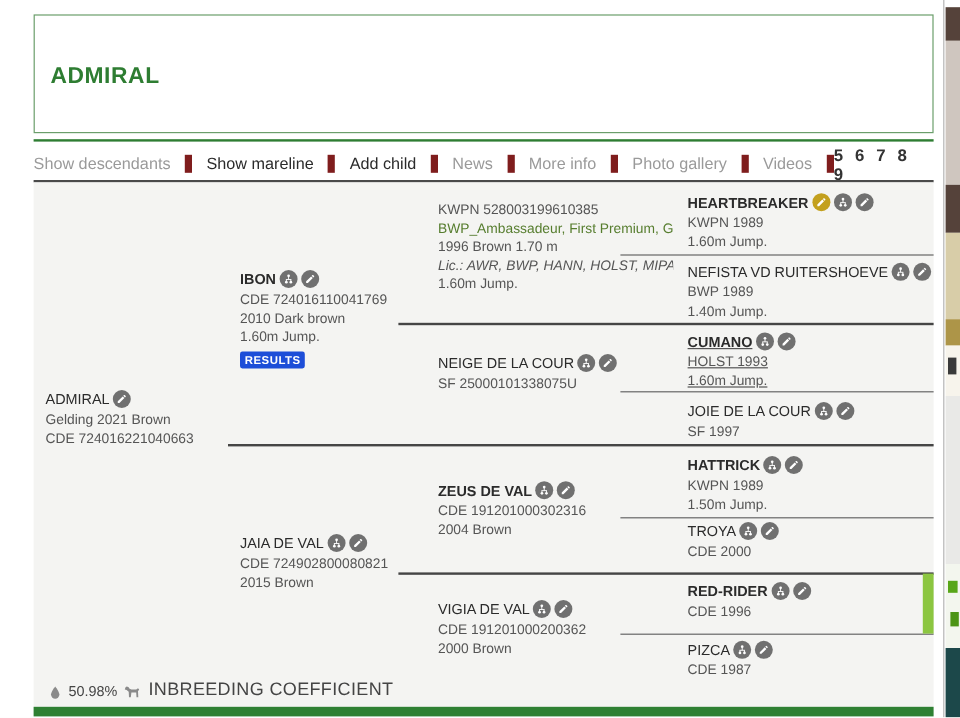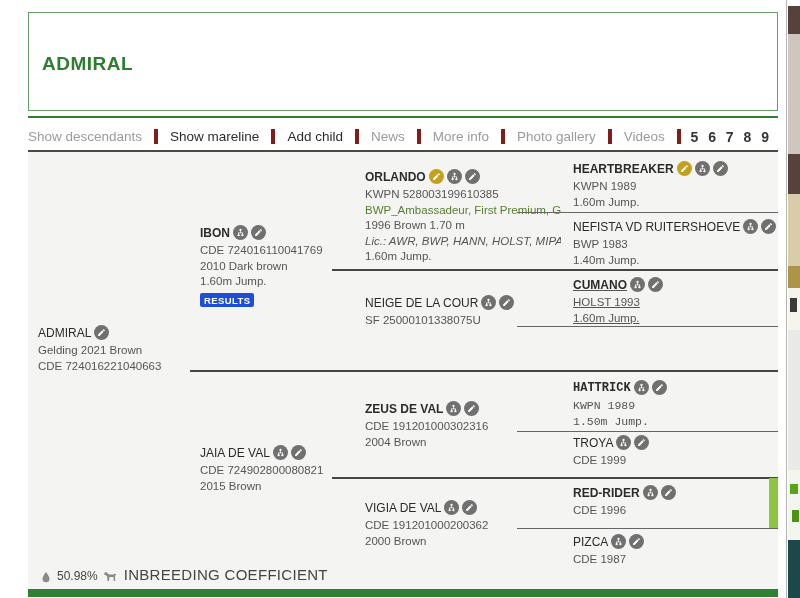--- a/index.html
+++ b/index.html
@@ -6,21 +6,21 @@
   body{font-family:"Liberation Sans",sans-serif;}
   .stage{position:relative;width:800px;height:598px;overflow:hidden;background:#fff;}
 
   
   .hbox{position:absolute;left:28px;top:12px;width:748px;height:97px;border:1px solid #6b9e6b;background:#fff;}
   .htitle{position:absolute;left:13px;top:40px;font-size:19px;font-weight:bold;color:#2e7d32;letter-spacing:.5px;}
   .hline{position:absolute;left:28px;top:116px;width:750px;height:2px;background:#2e7d32;}
 
   
   .menu{position:absolute;left:28px;top:124px;width:750px;height:25px;display:flex;align-items:center;}
-  .mi{padding:0 12px;border-right:4px solid #7f1d1d;font-size:13.5px;line-height:15px;cursor:pointer;white-space:nowrap;}
+  .mi{padding:0 12px;border-right:6px solid #7f1d1d;font-size:13.5px;line-height:15px;cursor:pointer;white-space:nowrap;}
   .mi:first-child{padding-left:0;}
   .mi.off{color:#9a9a9a;}
   .mi.on{color:#2b2b2b;}
   .pag{margin-left:auto;font-size:14px;color:#333;letter-spacing:3px;font-weight:700;padding-right:6px;cursor:pointer;}
   .menuline{position:absolute;left:28px;top:150px;width:750px;height:2px;background:#4a4a4a;}
 
   
   .ped{position:absolute;left:28px;top:152px;width:750px;height:437px;background:#f4f4f2;}
   .pline{position:absolute;height:1px;background:#666;}
   .pline.thick{height:2px;background:#454545;}
@@ -163,38 +163,20 @@
             <svg>
               <use href="#i-pen"></use>
             </svg>
           </span>
       </div>
       <div class="line">CDE 724902800080821</div>
       <div class="line">2015 Brown</div>
     </div>
 
     <div class="cell b clip" style="left:337px;top:16px;">
-      <div class="trow">
-        <span class="tname">ORLANDO</span>
-        <span class="ic gold">
-            <svg>
-              <use href="#i-pen"></use>
-            </svg>
-          </span>
-        <span class="ic">
-            <svg>
-              <use href="#i-tree"></use>
-            </svg>
-          </span>
-        <span class="ic">
-            <svg>
-              <use href="#i-pen"></use>
-            </svg>
-          </span>
-      </div>
       <div class="line">KWPN 528003199610385</div>
       <div class="line green">BWP_Ambassadeur, First Premium, G-label</div>
       <div class="line">1996 Brown 1.70 m</div>
       <div class="line it">Lic.: AWR, BWP, HANN, HOLST, MIPAAF, OS, RH…</div>
       <div class="line">1.60m Jump.</div>
     </div>
 
     <div class="cell" style="left:337px;top:142px;">
       <div class="trow">
         <span class="tname">NEIGE DE LA COUR</span>
@@ -278,21 +260,21 @@
             <svg>
               <use href="#i-tree"></use>
             </svg>
           </span>
         <span class="ic">
             <svg>
               <use href="#i-pen"></use>
             </svg>
           </span>
       </div>
-      <div class="line">BWP 1983</div>
+      <div class="line">BWP 1989</div>
       <div class="line">1.40m Jump.</div>
     </div>
 
     <div class="cell b" style="left:545px;top:124px;text-decoration:underline;">
       <div class="trow">
         <span class="tname">CUMANO</span>
         <span class="ic">
             <svg>
               <use href="#i-tree"></use>
             </svg>
@@ -300,22 +282,38 @@
         <span class="ic">
             <svg>
               <use href="#i-pen"></use>
             </svg>
           </span>
       </div>
       <div class="line">HOLST 1993</div>
       <div class="line">1.60m Jump.</div>
     </div>
 
-
-    <div class="cell b" style="left:545px;top:227px;font-family:Liberation Mono, monospace;">
+    <div class="cell" style="left:545px;top:182px;">
+      <div class="trow">
+        <span class="tname">JOIE DE LA COUR</span>
+        <span class="ic">
+            <svg>
+              <use href="#i-tree"></use>
+            </svg>
+          </span>
+        <span class="ic">
+            <svg>
+              <use href="#i-pen"></use>
+            </svg>
+          </span>
+      </div>
+      <div class="line">SF 1997</div>
+    </div>
+
+    <div class="cell b" style="left:545px;top:227px;">
       <div class="trow">
         <span class="tname">HATTRICK</span>
         <span class="ic">
             <svg>
               <use href="#i-tree"></use>
             </svg>
           </span>
         <span class="ic">
             <svg>
               <use href="#i-pen"></use>
@@ -333,21 +331,21 @@
             <svg>
               <use href="#i-tree"></use>
             </svg>
           </span>
         <span class="ic">
             <svg>
               <use href="#i-pen"></use>
             </svg>
           </span>
       </div>
-      <div class="line">CDE 1999</div>
+      <div class="line">CDE 2000</div>
     </div>
 
     <div class="cell b" style="left:545px;top:332px;">
       <div class="trow">
         <span class="tname">RED-RIDER</span>
         <span class="ic">
             <svg>
               <use href="#i-tree"></use>
             </svg>
           </span>

